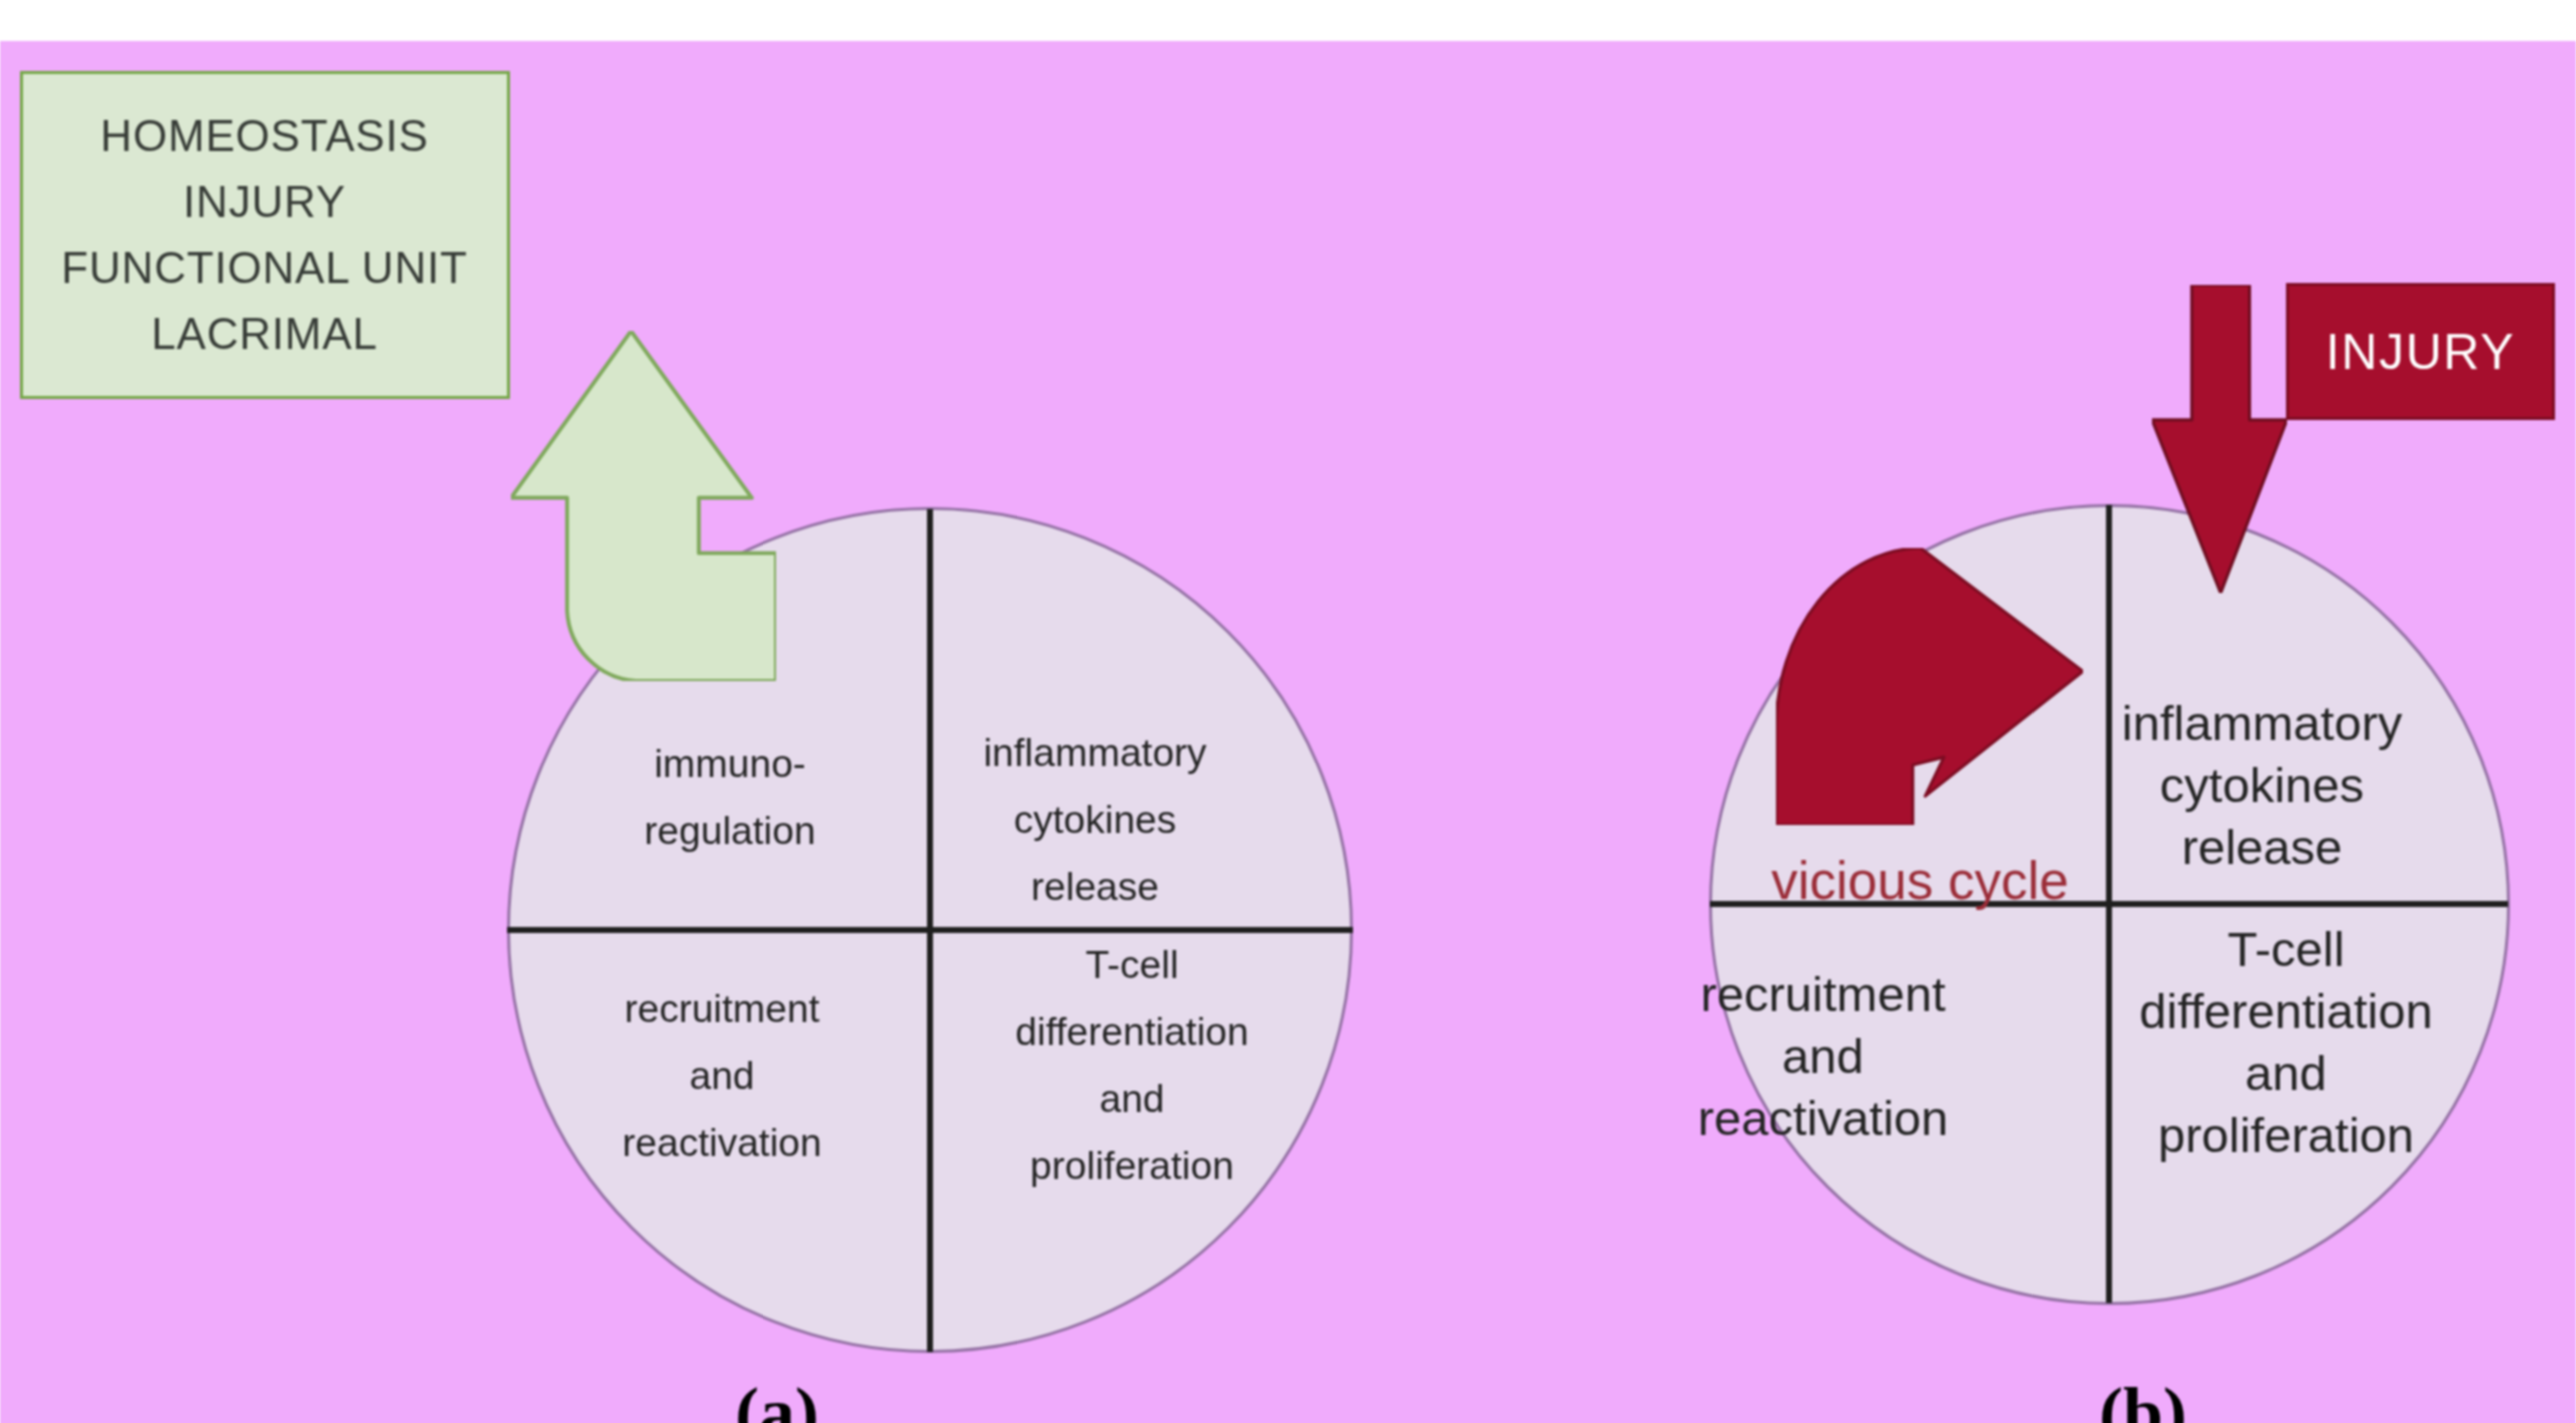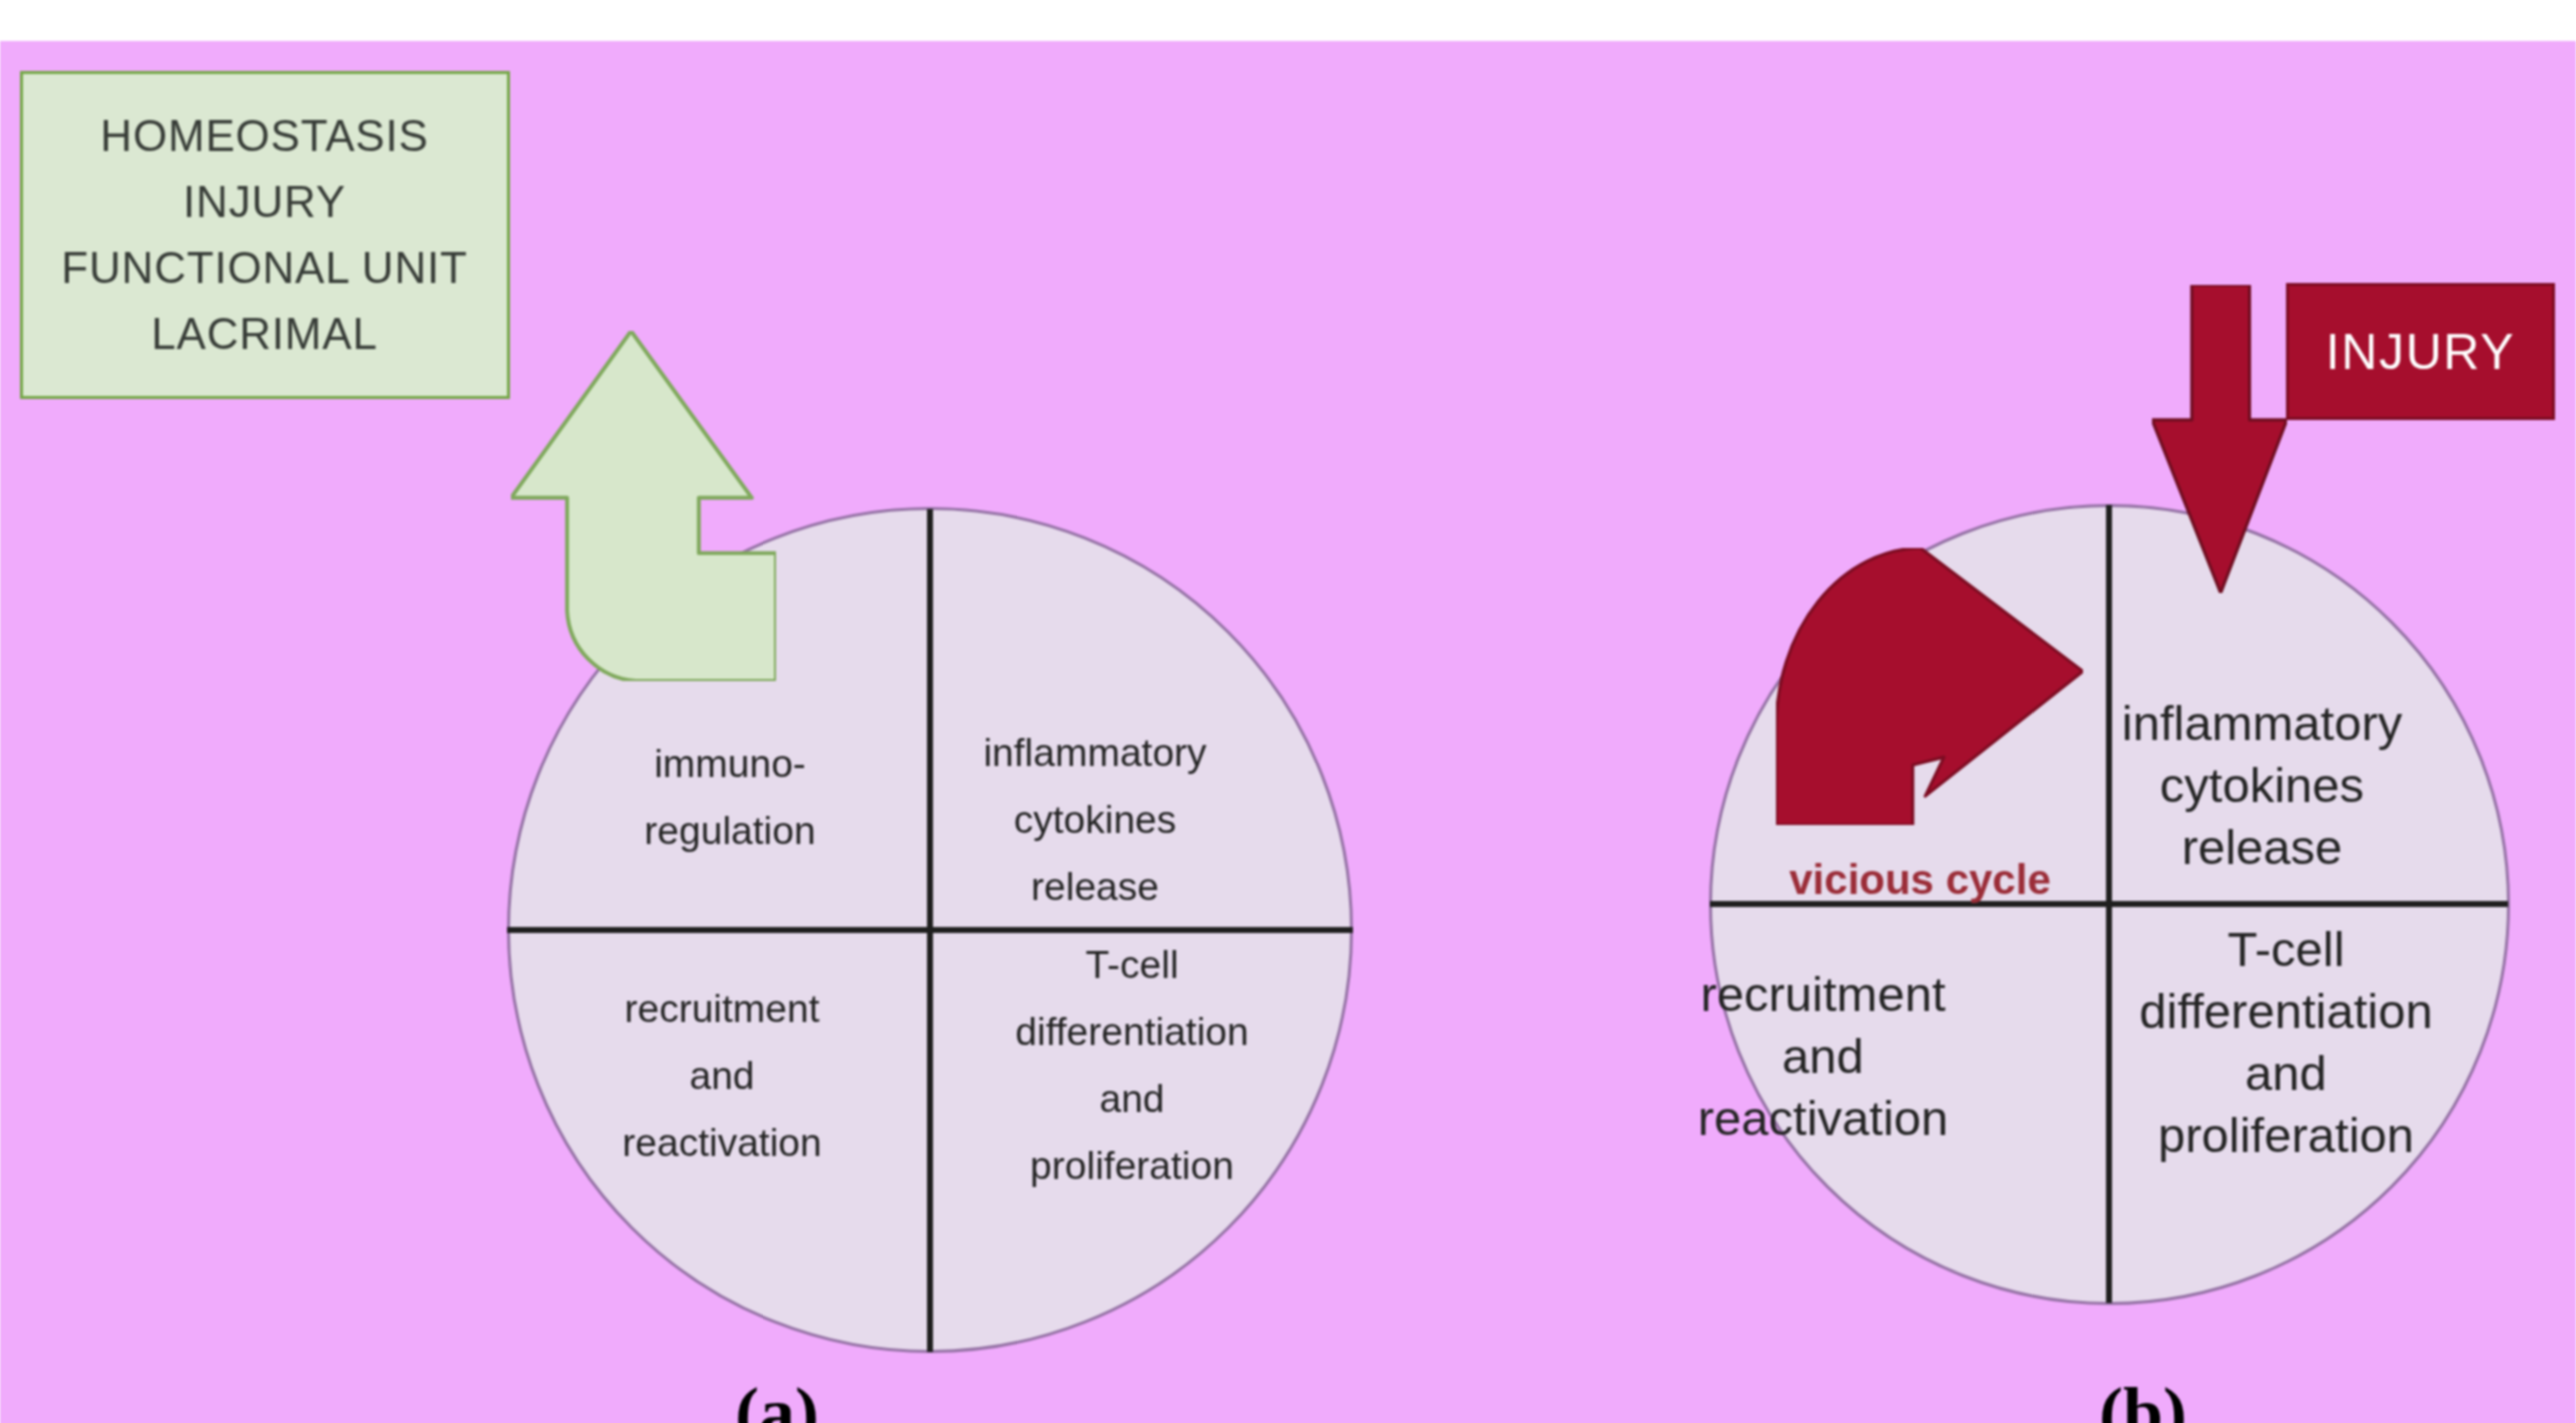--- a/index.html
+++ b/index.html
@@ -67,23 +67,22 @@
     display: flex; align-items: center; justify-content: center;
     color: #ffffff;
     font-weight: normal;
     font-size: 50px;
     letter-spacing: 1.6px;
   }
 
   .vicious {
     transform: translate(-50%, -50%);
     color: #9b2d38;
-    font-size: 42px;
+    font-size: 53px;
     white-space: nowrap;
-    font-weight: bold;
   }
 
   
   .caption {
     transform: translate(-50%, -50%);
     font-family: "Liberation Serif", "DejaVu Serif", serif;
     font-weight: bold;
     font-size: 72px;
     color: #000000;
     white-space: nowrap;

